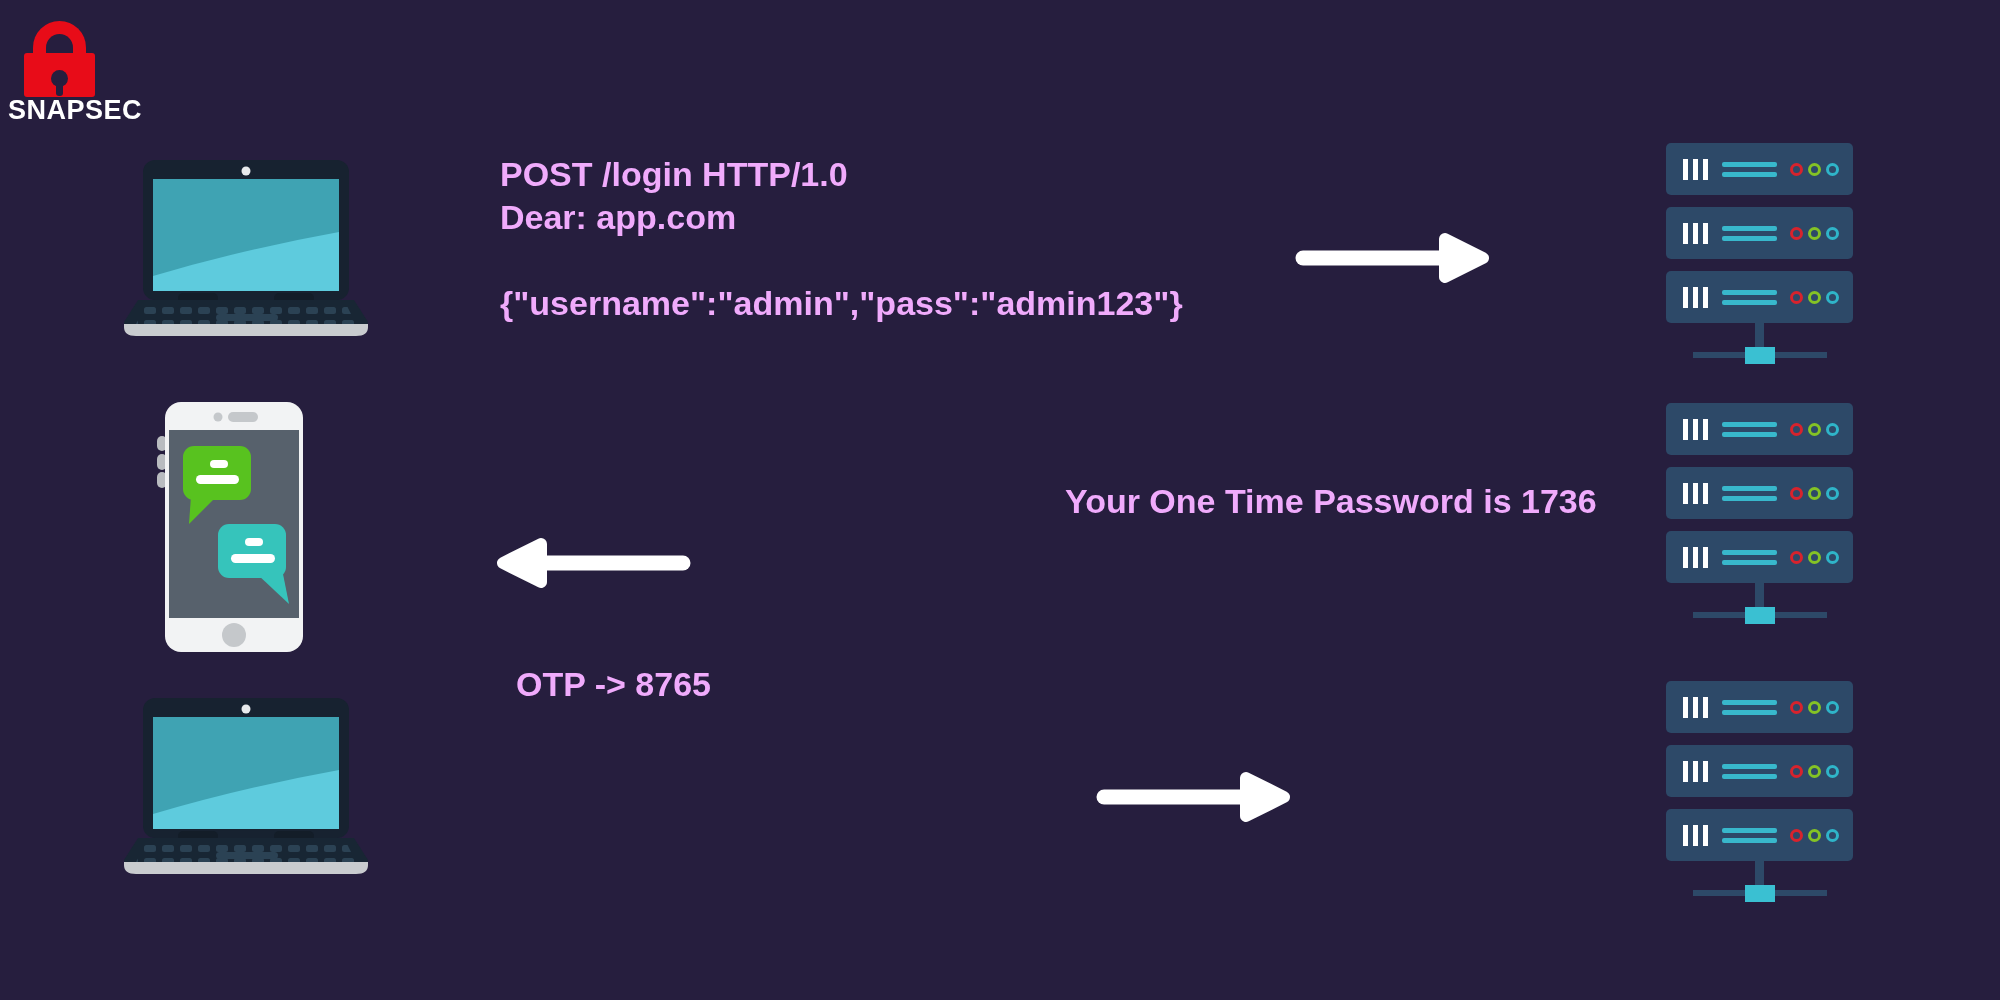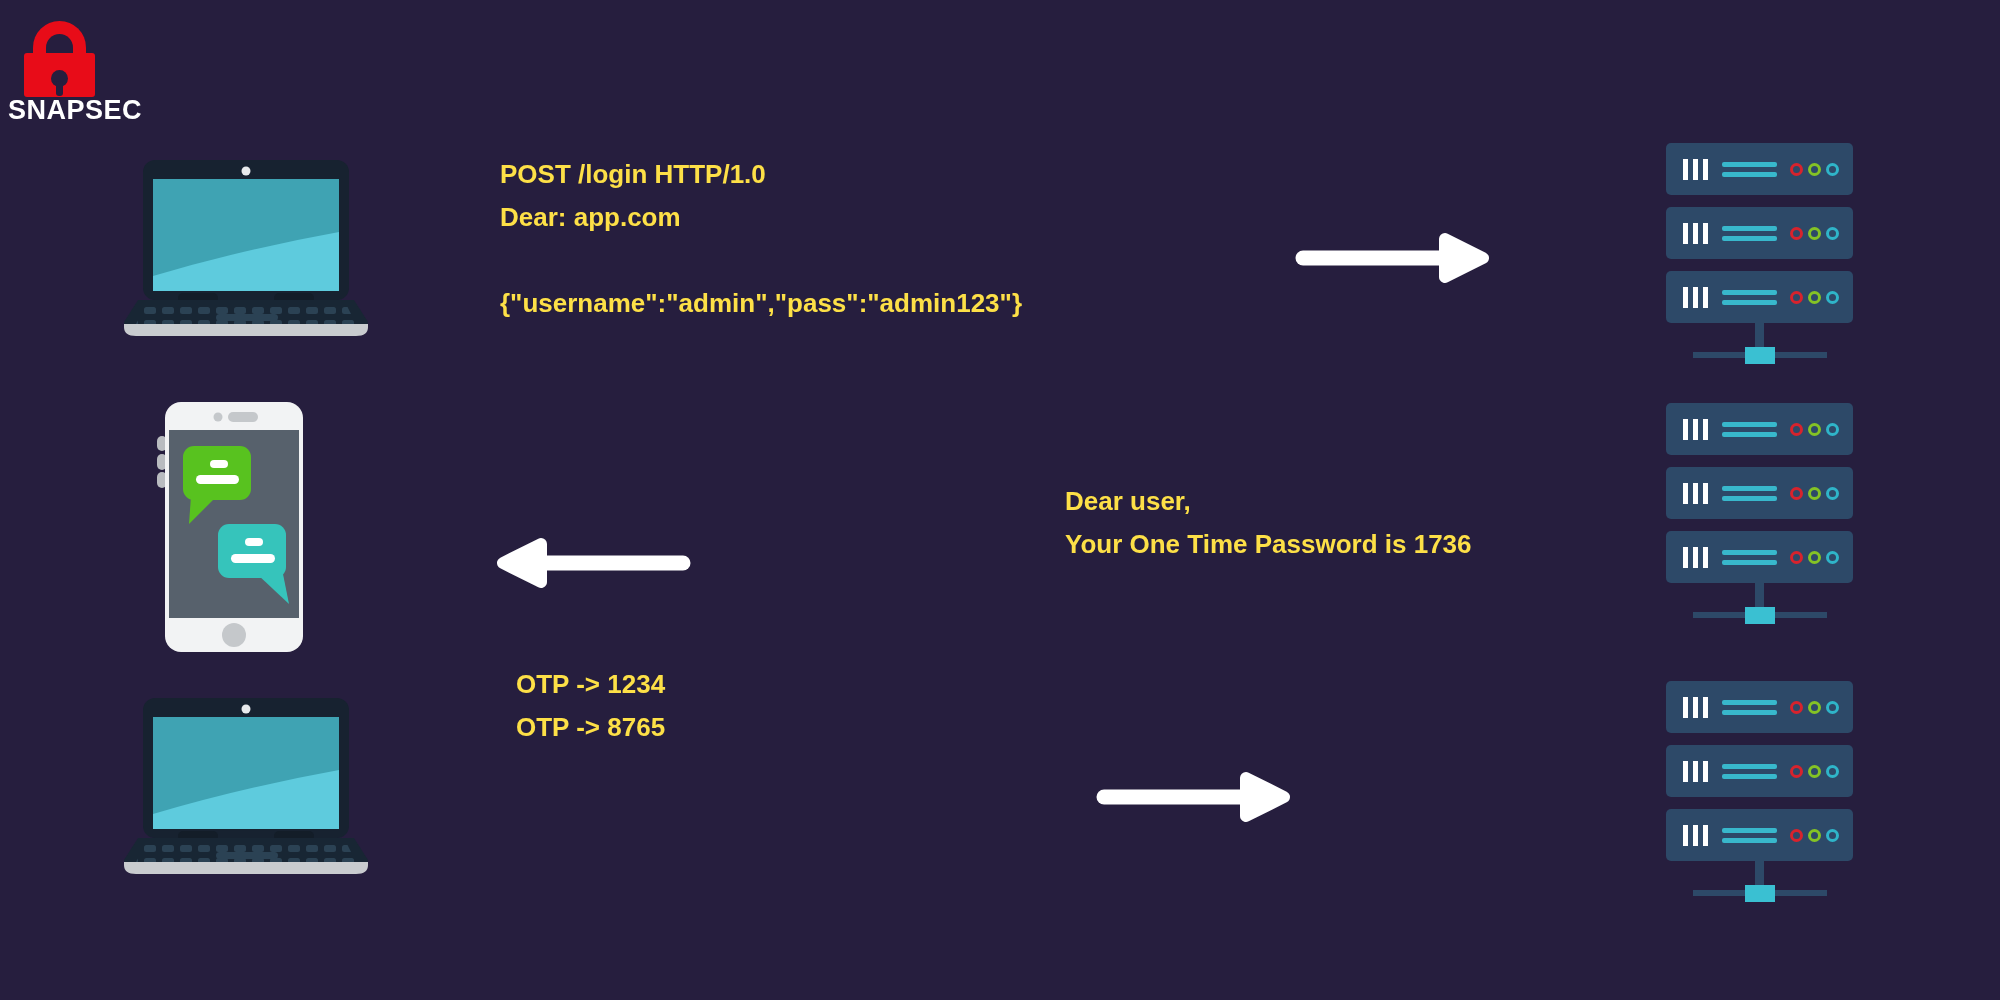--- a/index.html
+++ b/index.html
@@ -30,22 +30,22 @@
     position:absolute;left:32px;top:28px;width:7px;height:15px;
     background:#261e3e;border-radius:3px;
   }
   .brand-name{
     position:absolute;left:8px;top:95px;
     color:#ffffff;font-size:27px;font-weight:700;letter-spacing:.5px;
   }
 
   
   .text-block{
-    position:absolute;color:#fde047;font-weight:700;
-    font-size:26px;line-height:43px;white-space:nowrap;
+    position:absolute;color:#f0abfc;font-weight:700;
+    font-size:34px;line-height:43px;white-space:nowrap;
   }
   .http-text{left:500px;top:153px;}
   .http-spacer{height:43px;}
   .sms-text{left:1065px;top:480px;}
   .otp-text{left:516px;top:663px;}
 
   
   .arrow{position:absolute;width:200px;height:60px;}
   .arrow-req{left:1293px;top:228px;}
   .arrow-sms{left:493px;top:533px;transform:scaleX(-1);}
@@ -159,26 +159,24 @@
   </div>
 
   <div class="text-block http-text">
     <div>POST /login HTTP/1.0</div>
     <div>Dear: app.com</div>
     <div class="http-spacer"></div>
     <div>{"username":"admin","pass":"admin123"}</div>
   </div>
 
   <div class="text-block sms-text">
-    <div>Dear user,</div>
     <div>Your One Time Password is 1736</div>
   </div>
 
   <div class="text-block otp-text">
-    <div>OTP -&gt; 1234</div>
     <div>OTP -&gt; 8765</div>
   </div>
 
   <svg class="arrow arrow-req" viewBox="0 0 200 60">
     <line x1="10" y1="30" x2="148" y2="30" stroke="#ffffff" stroke-width="15" stroke-linecap="round"></line>
     <path d="M152 11 L190 30 L152 49 Z" fill="#ffffff" stroke="#ffffff" stroke-width="12" stroke-linejoin="round"></path>
   </svg>
   <svg class="arrow arrow-sms" viewBox="0 0 200 60">
     <line x1="10" y1="30" x2="148" y2="30" stroke="#ffffff" stroke-width="15" stroke-linecap="round"></line>
     <path d="M152 11 L190 30 L152 49 Z" fill="#ffffff" stroke="#ffffff" stroke-width="12" stroke-linejoin="round"></path>

